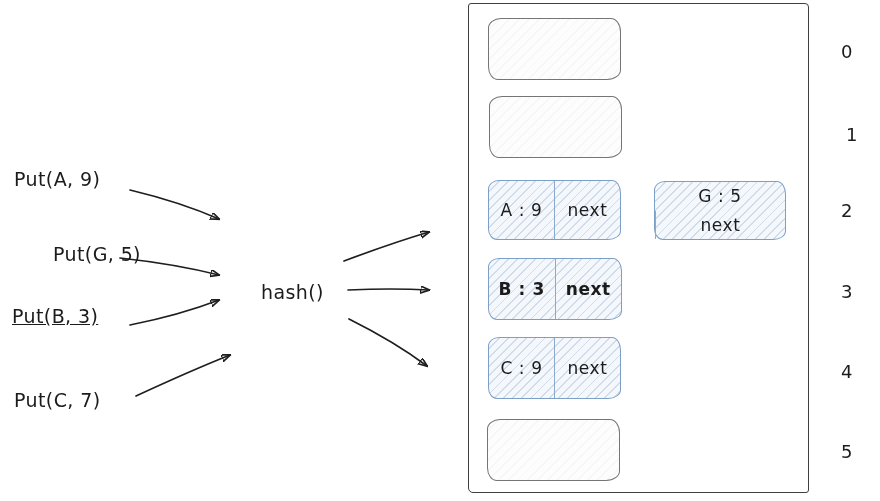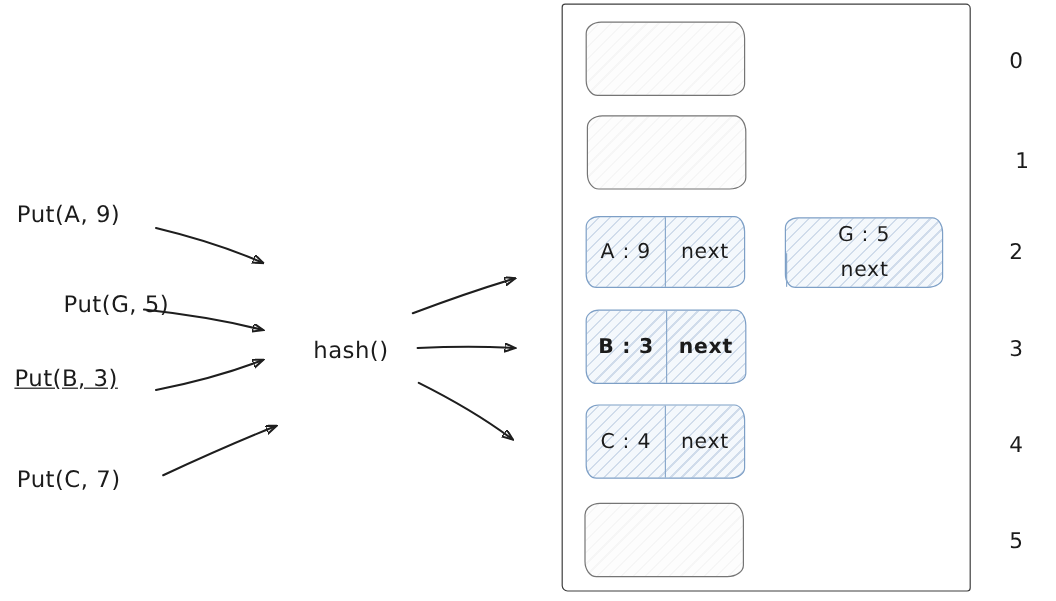--- a/index.html
+++ b/index.html
@@ -118,21 +118,21 @@
   <div class="node-cell">G : 5</div>
   <div class="node-cell ptr">next</div>
 </div>
 
 <div class="node" style="left:488px; top:258px; width:134px; height:62px;font-weight:bold;">
   <div class="node-cell">B : 3</div>
   <div class="node-cell ptr">next</div>
 </div>
 
 <div class="node" style="left:488px; top:337px; width:133px; height:62px;">
-  <div class="node-cell">C : 4</div>
+  <div class="node-cell">C : 9</div>
   <div class="node-cell ptr">next</div>
 </div>
 
 <div class="idx" style="left:841px; top:41px;">0</div>
 <div class="idx" style="left:846px; top:124px;">1</div>
 <div class="idx" style="left:841px; top:200px;">2</div>
 <div class="idx" style="left:841px; top:281px;">3</div>
 <div class="idx" style="left:841px; top:361px;">4</div>
 <div class="idx" style="left:841px; top:441px;">5</div>
 

